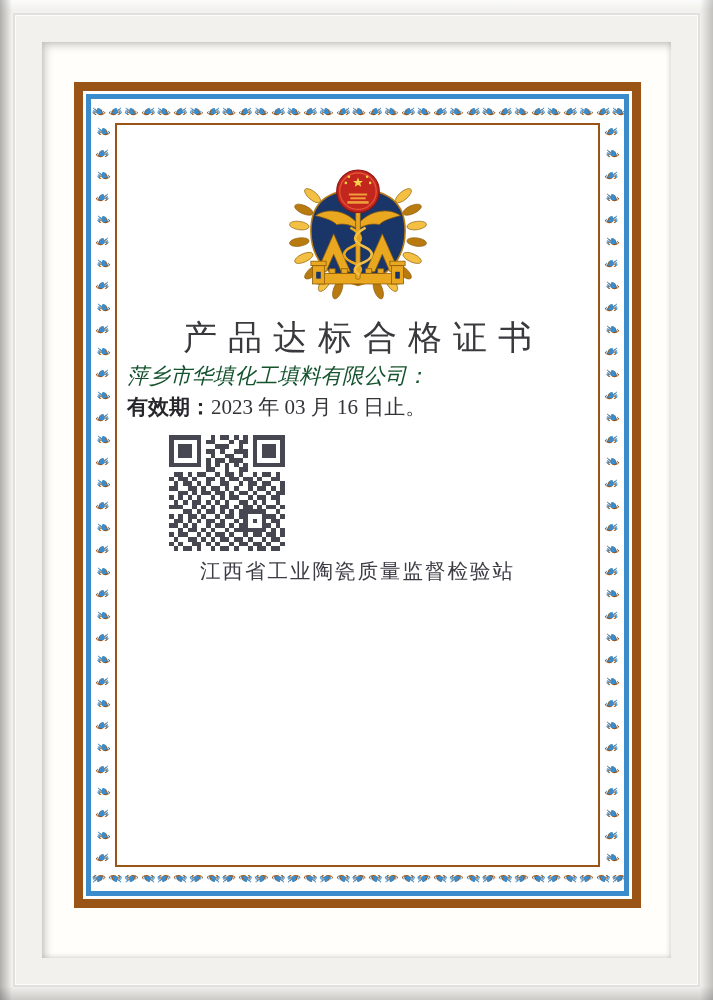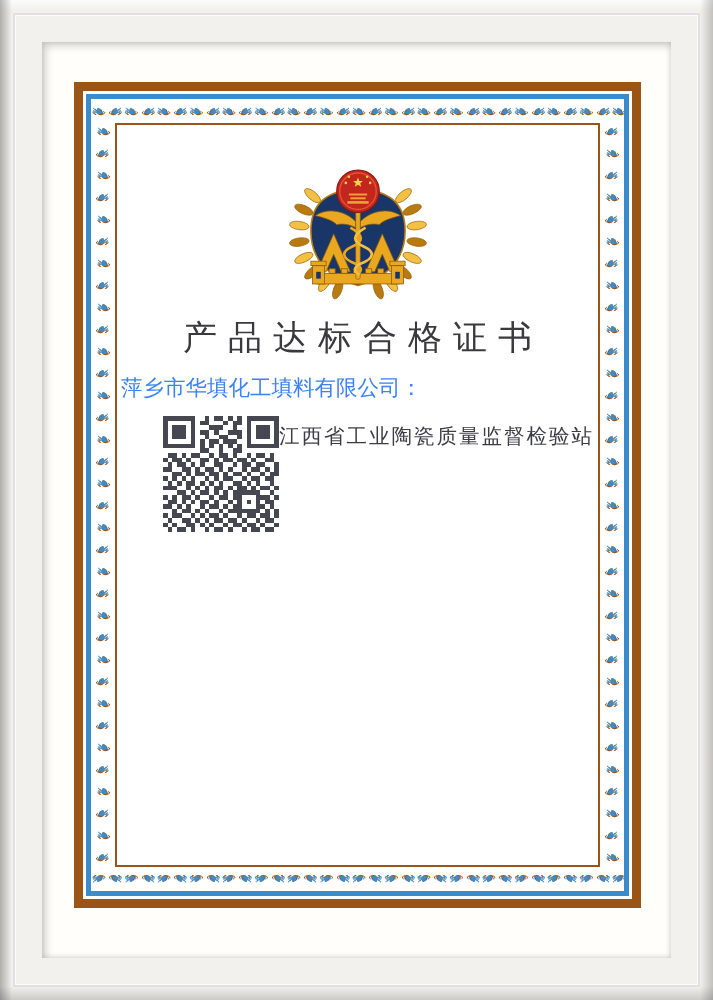--- a/index.html
+++ b/index.html
@@ -48,37 +48,37 @@
   }
   .orn-strip span{display:inline-block;}
   .orn-strip span:nth-child(even){transform:scale(-1,1);}
   .orn-top{top:0;left:0;right:0;height:24px;}
   .orn-bottom{bottom:0;left:0;right:0;height:24px;transform:scale(1,-1);}
   .orn-left{top:22px;bottom:22px;left:0;width:24px;writing-mode:vertical-rl;}
   .orn-right{top:22px;bottom:22px;right:0;width:24px;writing-mode:vertical-rl;transform:scale(-1,1);}
   .b-inner{height:100%;border:2px solid var(--brown,#9a5516);background:#fff;}
 
   
-  .content{height:100%;padding:2px 4px;color:var(--ink,#3d3d42);}
+  .content{height:100%;padding:2px 10px;color:var(--ink,#3d3d42);}
   .emblem-wrap{text-align:center;margin-top:30px;}
   .emblem-wrap svg{width:152px;height:146px;}
   .cert-title{
     text-align:center;font-size:34px;font-weight:500;color:#3a3a3e;
     letter-spacing:11px;margin-top:8px;text-indent:11px;
   }
   .serial-line{text-align:right;font-size:19px;margin:10px 14px 0 0;color:#434349;}
-  .recipient{font-size:21.5px;margin-top:12px;color:#3b82f6;}
+  .recipient{font-size:21.5px;color:#14532d;font-style:italic;}
   .body-text{
     font-size:21px;line-height:34px;margin-top:5px;text-align:justify;
     text-indent:2em;letter-spacing:1px;color:#404046;
   }
   .validity{font-size:21px;margin-top:3px;color:#333338;}
   .validity b{font-weight:bold;color:#26262b;}
 
-  .footer{display:flex;margin-top:14px;}
+  .footer{display:flex;margin-top:14px;flex-direction:column;}
   .qr{
     width:116px;height:116px;margin-left:42px;display:grid;background:#fff;
   }
   .qr i{display:block;}
   .qr i.on{background:var(--qr,#474752);}
   .footer-right{flex:1;display:flex;flex-direction:column;align-items:center;}
   .issuer{font-size:20.5px;letter-spacing:2px;margin-top:6px;color:#3c3c44;}
   .issue-date{font-size:20px;letter-spacing:1px;margin-top:48px;color:#3c3c44;}
 </style>
 </head>
@@ -168,20 +168,21 @@
                     </g>
                   </svg>
                 </div>
 
                 <h1 class="cert-title">产品达标合格证书</h1>
 
 
                 <div class="recipient">萍乡市华填化工填料有限公司：</div>
 
 
+                <div class="validity"><b>有效期：</b><span>2023 年 03 月 16 日止。</span></div>
 
                 <div class="footer">
                   <div class="qr" style="grid-template-columns: repeat(25, 1fr);">
                       <i class="on"></i>
                       <i class="on"></i>
                       <i class="on"></i>
                       <i class="on"></i>
                       <i class="on"></i>
                       <i class="on"></i>
                       <i class="on"></i>

